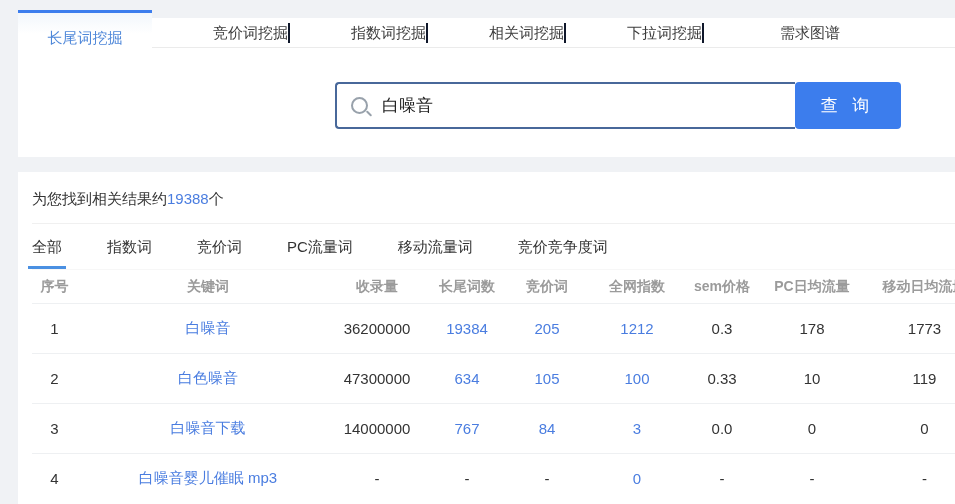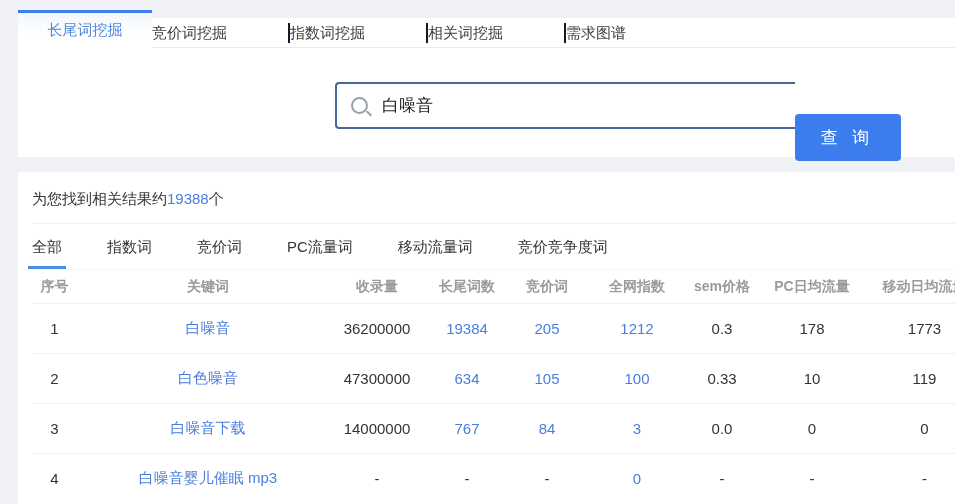--- a/index.html
+++ b/index.html
@@ -11,30 +11,30 @@
   }
 
   
   .card1 { position:absolute; left:18px; top:10px; width:1000px; }
   .tabs-row { display:flex; height:38px; }
   .tab-active {
     width:134px; flex:none;
     background:linear-gradient(180deg,#f2f7fc,#ffffff 60%);
     border-top:3px solid #3c7ded;
     color:#4e87d9; font-size:15px;
-    display:flex; align-items:center; justify-content:center;
+    display:flex; align-items:flex-end; justify-content:center;
     box-sizing:border-box; cursor:pointer;
   }
   .tabs-rest {
     flex:1; margin-top:8px; background:#fff;
     border-bottom:1px solid #ebebeb;
     display:flex; align-items:center;
   }
   .tab {
-    width:136px; flex:none; text-align:left;
+    width:136px; flex:none; text-align:right;
     height:20px; line-height:20px;
     font-size:15px; color:#3c3c3c; cursor:pointer;
   }
   .tab + .tab { border-left:2px solid #0f172a; }
 
   .search-area { background:#fff; height:109px; padding-top:34px; box-sizing:border-box; }
   .search-wrap { display:flex; margin-left:317px; }
   .search-box {
     box-sizing:border-box; width:460px; height:47px;
     border:2px solid #48689a; border-right:none;
@@ -50,21 +50,21 @@
     transform:rotate(-45deg); right:-4px; bottom:-5px; border-radius:1px;
   }
   .search-input {
     border:none; outline:none; font-size:17px; color:#222;
     flex:1; background:transparent; font-family:inherit;
   }
   .search-btn {
     box-sizing:border-box; width:106px; height:47px;
     background:#3c7ded; border:none; border-radius:4px;
     color:#fff; font-size:17px; letter-spacing:5px;
-    padding-left:5px; cursor:pointer; font-family:inherit;margin-top:32px;
+    padding-left:5px; cursor:pointer; font-family:inherit;
   }
 
   
   .card2 {
     position:absolute; left:18px; top:172px; width:1000px; height:370px;
     background:#fff; padding:0 14px; box-sizing:border-box;
   }
   .count-line {
     padding:18px 0 14px; font-size:15px; color:#333;
     border-bottom:1px solid #f0f0f0;
@@ -102,20 +102,21 @@
 
 <div class="card1">
   <div class="tabs-row">
     <div class="tab-active">
       <span>长尾词挖掘</span>
     </div>
     <div class="tabs-rest">
       <div class="tab">竞价词挖掘</div>
       <div class="tab">指数词挖掘</div>
       <div class="tab">相关词挖掘</div>
+      <div class="tab">下拉词挖掘</div>
       <div class="tab">需求图谱</div>
     </div>
   </div>
 
   <div class="search-area">
     <div class="search-wrap">
       <div class="search-box">
         <span class="mag"></span>
         <input class="search-input" type="text" value="白噪音" style="">
       </div>

